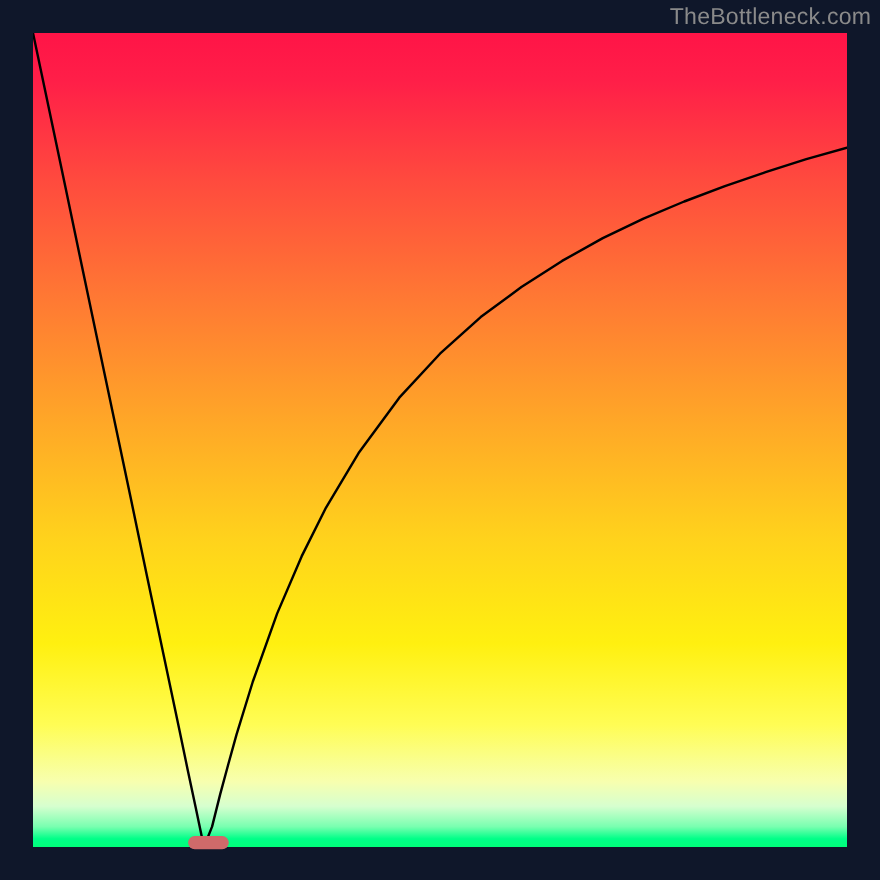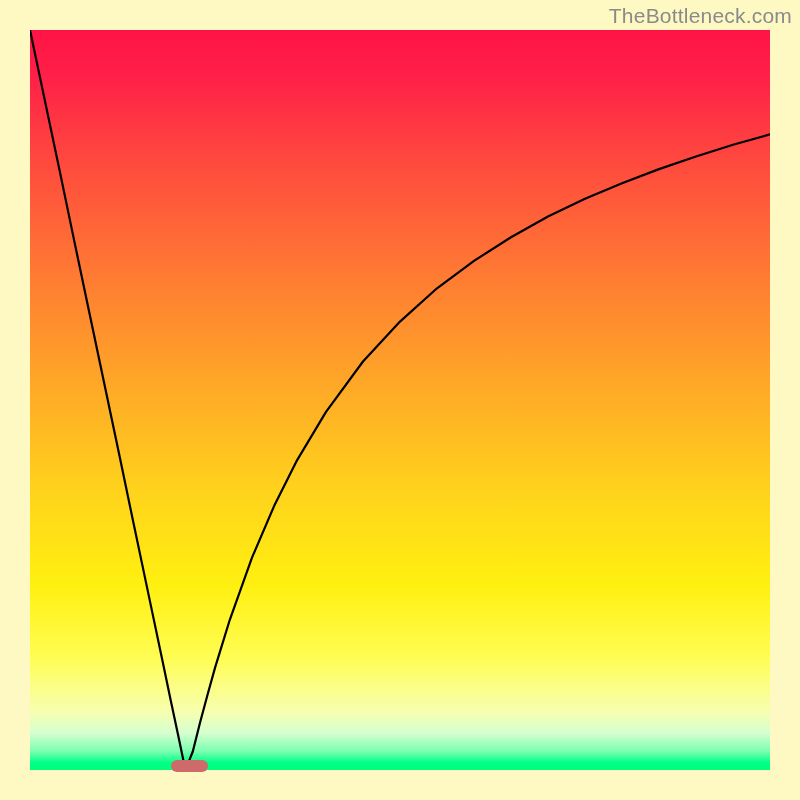--- a/index.html
+++ b/index.html
@@ -8,21 +8,21 @@
     width: 800px;
     height: 800px;
     overflow: hidden;
     background: #000;
     font-family: Arial, Helvetica, sans-serif;
   }
   .frame {
     position: relative;
     width: 800px;
     height: 800px;
-    background: #fef9c3;
+    background: #0f172a;
   }
   .plot-area {
     position: absolute;
     left: 30px;
     top: 30px;
     width: 740px;
     height: 740px;
     
     background: linear-gradient(
       to bottom,

